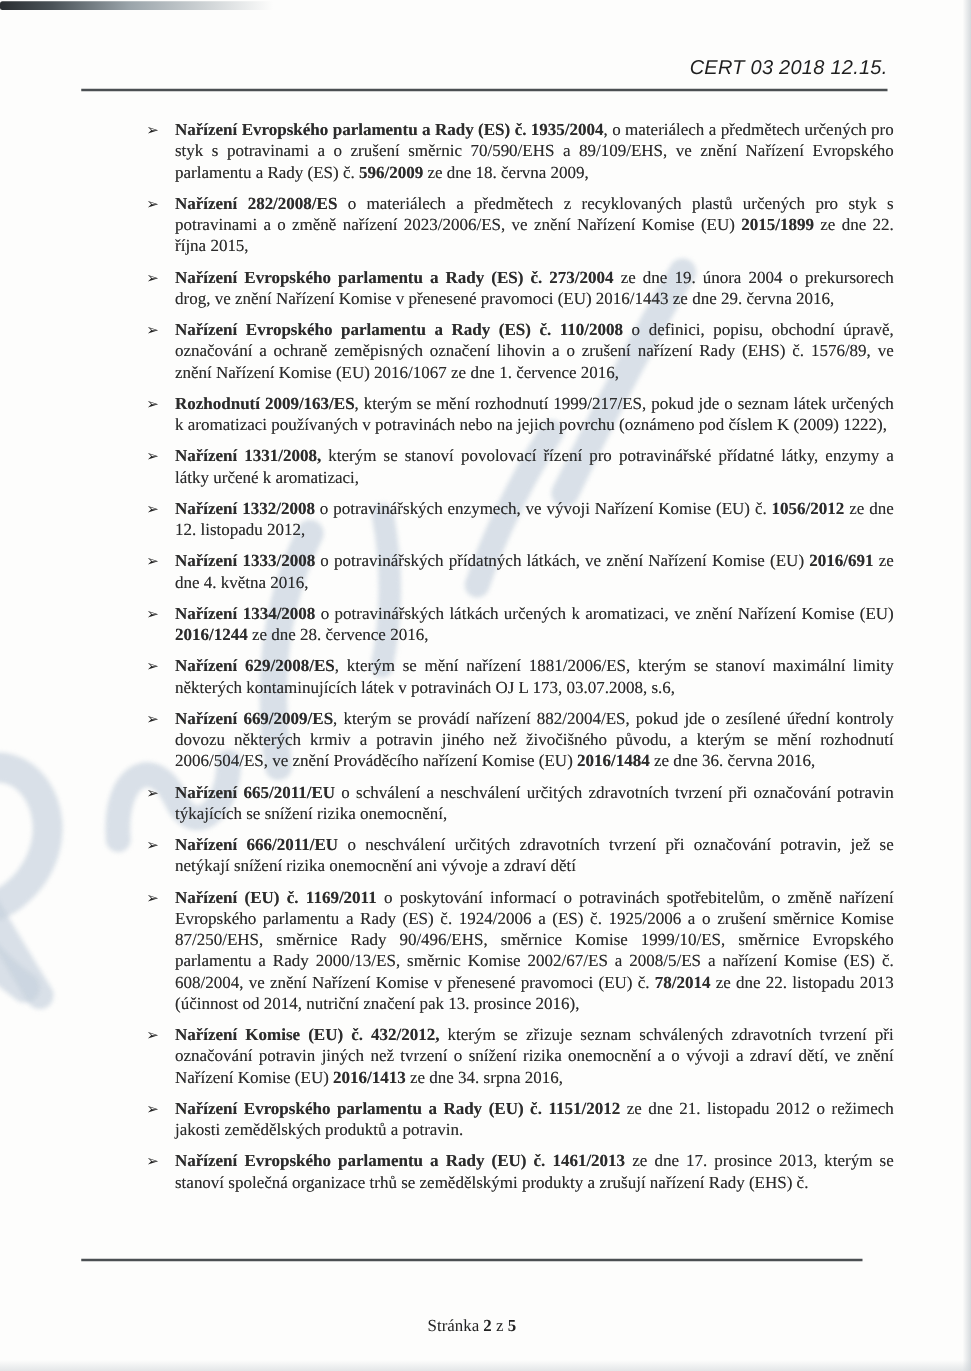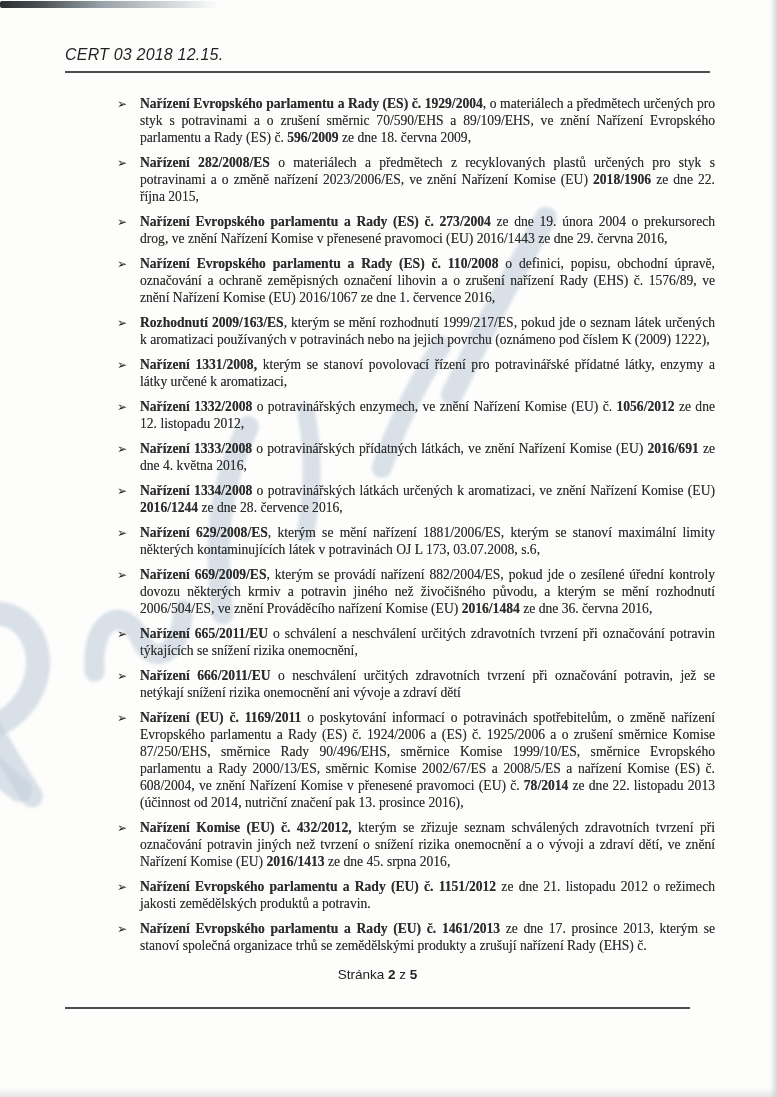--- a/index.html
+++ b/index.html
@@ -30,20 +30,21 @@
     position:absolute;left:-20px;top:580px;width:820px;height:240px;
     transform:rotate(-36deg);
     transform-origin:30px 210px;
     filter:blur(1.6px);
     z-index:1;
     pointer-events:none;
   }
   
   .header-stamp{
     position:absolute;left:65px;top:46px;width:645px;
+    text-align:right;
     font-family:"Liberation Sans", sans-serif;
     font-style:italic;
     font-size:16px;
     letter-spacing:.2px;
     color:#1f1f1f;
     z-index:2;
   }
   .header-rule{
     position:absolute;left:65px;top:71px;width:645px;height:2px;
     background:#4b4f52;z-index:2;
@@ -68,23 +69,23 @@
     color:#2c2c2c;
     text-shadow:0 0 .45px rgba(46,46,46,.55);
   }
   .item-text .b{font-weight:bold;}
   
   .footer-rule{
     position:absolute;left:65px;top:1007px;width:625px;height:2px;
     background:#4b4f52;z-index:2;
   }
   .page-number{
-    position:absolute;left:65px;top:967px;width:625px;
+    position:absolute;left:65px;top:1053px;width:625px;
     text-align:center;
-    font-family:Liberation Sans, sans-serif;
+    font-family:Liberation Serif, serif;
     font-size:13.5px;
     color:#222;
     z-index:2;
   }
   .page-number .b{font-weight:bold;}
 </style>
 </head>
 <body>
 
 <div class="page">
@@ -106,45 +107,45 @@
       </g>
     </svg>
   </div>
 
   <div class="header-stamp">CERT 03 2018 12.15.</div>
   <div class="header-rule"></div>
 
   <div class="reg-list">
       <div class="list-item">
         <span class="marker">➢</span>
-        <div class="item-text"><span class="b">Nařízení Evropského parlamentu a Rady (ES) č. 1929/2004</span><span>, o materiálech a předmětech určených pro styk s potravinami a o zrušení směrnic 70/590/EHS a 89/109/EHS, ve znění Nařízení Evropského parlamentu a Rady (ES) č. </span><span class="b">596/2009</span><span> ze dne 18. června 2009,</span></div>
+        <div class="item-text"><span class="b">Nařízení Evropského parlamentu a Rady (ES) č. 1935/2004</span><span>, o materiálech a předmětech určených pro styk s potravinami a o zrušení směrnic 70/590/EHS a 89/109/EHS, ve znění Nařízení Evropského parlamentu a Rady (ES) č. </span><span class="b">596/2009</span><span> ze dne 18. června 2009,</span></div>
       </div>
       <div class="list-item">
         <span class="marker">➢</span>
-        <div class="item-text"><span class="b">Nařízení 282/2008/ES</span><span> o materiálech a předmětech z recyklovaných plastů určených pro styk s potravinami a o změně nařízení 2023/2006/ES, ve znění Nařízení Komise (EU) </span><span class="b">2018/1906</span><span> ze dne 22. října 2015,</span></div>
+        <div class="item-text"><span class="b">Nařízení 282/2008/ES</span><span> o materiálech a předmětech z recyklovaných plastů určených pro styk s potravinami a o změně nařízení 2023/2006/ES, ve znění Nařízení Komise (EU) </span><span class="b">2015/1899</span><span> ze dne 22. října 2015,</span></div>
       </div>
       <div class="list-item">
         <span class="marker">➢</span>
         <div class="item-text"><span class="b">Nařízení Evropského parlamentu a Rady (ES) č. 273/2004</span><span> ze dne 19. února 2004 o prekursorech drog, ve znění Nařízení Komise v přenesené pravomoci (EU) 2016/1443 ze dne 29. června 2016,</span></div>
       </div>
       <div class="list-item">
         <span class="marker">➢</span>
         <div class="item-text"><span class="b">Nařízení Evropského parlamentu a Rady (ES) č. 110/2008</span><span> o definici, popisu, obchodní úpravě, označování a ochraně zeměpisných označení lihovin a o zrušení nařízení Rady (EHS) č. 1576/89, ve znění Nařízení Komise (EU) 2016/1067 ze dne 1. července 2016,</span></div>
       </div>
       <div class="list-item">
         <span class="marker">➢</span>
         <div class="item-text"><span class="b">Rozhodnutí 2009/163/ES</span><span>, kterým se mění rozhodnutí 1999/217/ES, pokud jde o seznam látek určených k aromatizaci používaných v potravinách nebo na jejich povrchu (oznámeno pod číslem K (2009) 1222),</span></div>
       </div>
       <div class="list-item">
         <span class="marker">➢</span>
         <div class="item-text"><span class="b">Nařízení 1331/2008,</span><span> kterým se stanoví povolovací řízení pro potravinářské přídatné látky, enzymy a látky určené k aromatizaci,</span></div>
       </div>
       <div class="list-item">
         <span class="marker">➢</span>
-        <div class="item-text"><span class="b">Nařízení 1332/2008</span><span> o potravinářských enzymech, ve znění Nařízení Komise (EU) č. </span><span class="b">1056/2012</span><span> ze dne 12. listopadu 2012,</span></div>
+        <div class="item-text"><span class="b">Nařízení 1332/2008</span><span> o potravinářských enzymech, ve vývoji Nařízení Komise (EU) č. </span><span class="b">1056/2012</span><span> ze dne 12. listopadu 2012,</span></div>
       </div>
       <div class="list-item">
         <span class="marker">➢</span>
         <div class="item-text"><span class="b">Nařízení 1333/2008</span><span> o potravinářských přídatných látkách, ve znění Nařízení Komise (EU) </span><span class="b">2016/691</span><span> ze dne 4. května 2016,</span></div>
       </div>
       <div class="list-item">
         <span class="marker">➢</span>
         <div class="item-text"><span class="b">Nařízení 1334/2008</span><span> o potravinářských látkách určených k aromatizaci, ve znění Nařízení Komise (EU) </span><span class="b">2016/1244</span><span> ze dne 28. července 2016,</span></div>
       </div>
       <div class="list-item">
@@ -162,21 +163,21 @@
       <div class="list-item">
         <span class="marker">➢</span>
         <div class="item-text"><span class="b">Nařízení 666/2011/EU</span><span> o neschválení určitých zdravotních tvrzení při označování potravin, jež se netýkají snížení rizika onemocnění ani vývoje a zdraví dětí</span></div>
       </div>
       <div class="list-item">
         <span class="marker">➢</span>
         <div class="item-text"><span class="b">Nařízení (EU) č. 1169/2011</span><span> o poskytování informací o potravinách spotřebitelům, o změně nařízení Evropského parlamentu a Rady (ES) č. 1924/2006 a (ES) č. 1925/2006 a o zrušení směrnice Komise 87/250/EHS, směrnice Rady 90/496/EHS, směrnice Komise 1999/10/ES, směrnice Evropského parlamentu a Rady 2000/13/ES, směrnic Komise 2002/67/ES a 2008/5/ES a nařízení Komise (ES) č. 608/2004, ve znění Nařízení Komise v přenesené pravomoci (EU) č. </span><span class="b">78/2014</span><span> ze dne 22. listopadu 2013 (účinnost od 2014, nutriční značení pak 13. prosince 2016),</span></div>
       </div>
       <div class="list-item">
         <span class="marker">➢</span>
-        <div class="item-text"><span class="b">Nařízení Komise (EU) č. 432/2012,</span><span> kterým se zřizuje seznam schválených zdravotních tvrzení při označování potravin jiných než tvrzení o snížení rizika onemocnění a o vývoji a zdraví dětí, ve znění Nařízení Komise (EU) </span><span class="b">2016/1413</span><span> ze dne 45. srpna 2016,</span></div>
+        <div class="item-text"><span class="b">Nařízení Komise (EU) č. 432/2012,</span><span> kterým se zřizuje seznam schválených zdravotních tvrzení při označování potravin jiných než tvrzení o snížení rizika onemocnění a o vývoji a zdraví dětí, ve znění Nařízení Komise (EU) </span><span class="b">2016/1413</span><span> ze dne 34. srpna 2016,</span></div>
       </div>
       <div class="list-item">
         <span class="marker">➢</span>
         <div class="item-text"><span class="b">Nařízení Evropského parlamentu a Rady (EU) č. 1151/2012</span><span> ze dne 21. listopadu 2012 o režimech jakosti zemědělských produktů a potravin.</span></div>
       </div>
       <div class="list-item">
         <span class="marker">➢</span>
         <div class="item-text"><span class="b">Nařízení Evropského parlamentu a Rady (EU) č. 1461/2013</span><span> ze dne 17. prosince 2013, kterým se stanoví společná organizace trhů se zemědělskými produkty a zrušují nařízení Rady (EHS) č.</span></div>
       </div>
     </div>

